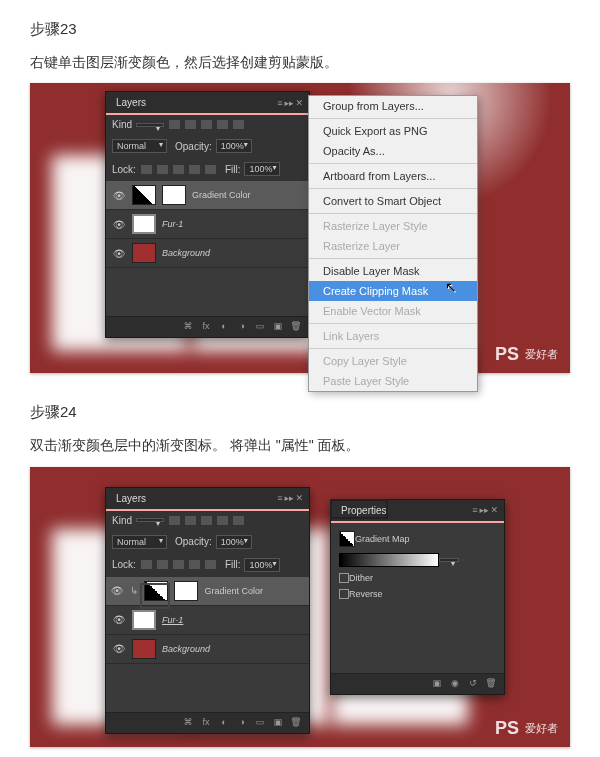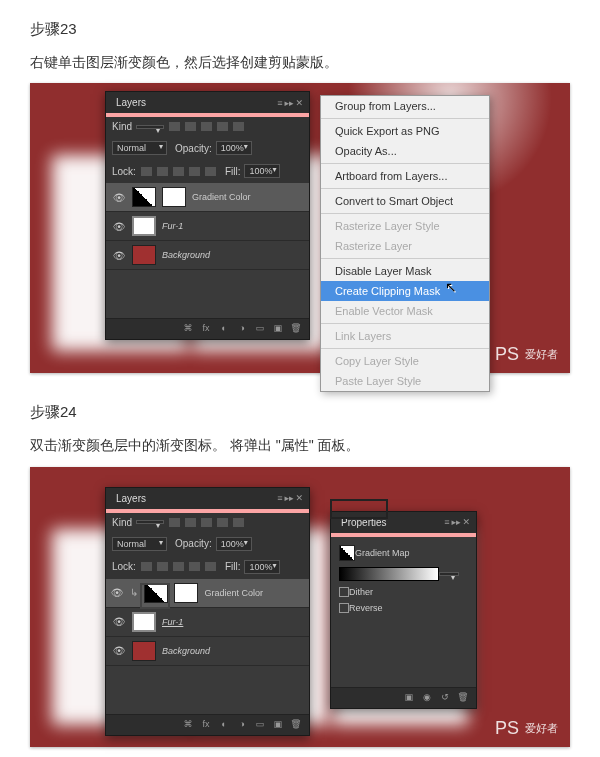--- a/index.html
+++ b/index.html
@@ -6,21 +6,21 @@
 body{background:#fff;width:600px;padding:20px 30px}
 .step-title{font-size:15px;color:#333;margin-bottom:12px;font-weight:normal}
 .step-desc{font-size:14px;color:#333;margin-bottom:10px;line-height:1.6}
 .canvas{background:#8e2a2a;position:relative;height:290px;margin-bottom:30px;box-shadow:0 1px 3px rgba(0,0,0,.3)}
 .canvas::before{content:"";position:absolute;left:0;right:0;top:0;bottom:0;background-image:radial-gradient(rgba(255,255,255,.02) 1px,transparent 1px);background-size:2px 2px}
 .fur-text{position:absolute;left:30px;bottom:30px;display:flex;gap:20px;filter:blur(2px)}
 .fur-char{width:120px;height:180px;position:relative}
 .fur-char::before{content:"";position:absolute;inset:-8px;background:#fff;filter:blur(8px);opacity:.95}
 .top-glow{position:absolute;top:0;right:0;left:300px;height:140px;background:radial-gradient(ellipse at 50% 10%,rgba(255,255,255,.8),transparent 60%);pointer-events:none}
 .panel{position:absolute;background:#3a3a3a;color:#ccc;font-size:10px;border:1px solid #1a1a1a;box-shadow:0 3px 10px rgba(0,0,0,.5)}
-.panel-head{background:#2d2d2d;display:flex;align-items:center;padding:3px 6px;border-bottom:4px solid #fca5a5;font-size:10px}
+.panel-head{background:#2d2d2d;display:flex;align-items:center;padding:3px 6px;border-bottom:2px solid #fca5a5;font-size:10px}
 .panel-head .spacer{flex:1}
 .panel-tab{padding:2px 4px;color:#ddd}
 .panel-close{display:flex;gap:2px}
 .panel-close span{font-size:9px;color:#999}
 .panel-row{display:flex;align-items:center;padding:4px 6px;gap:4px;border-bottom:1px solid #333}
 .panel-row.dark{background:#333}
 .select{background:#2a2a2a;border:1px solid #555;padding:1px 14px 1px 4px;color:#ccc;font-size:9px;position:relative}
 .select::after{content:"▾";position:absolute;right:3px;top:0;font-size:8px}
 .icon-set{display:flex;gap:3px}
 .icon-set span{width:13px;height:11px;background:#555;border:1px solid #333;display:inline-block}
@@ -43,21 +43,21 @@
 .ctx-item.disabled{color:#aaa}
 .ctx-item.hl{background:#4a90e2;color:#fff}
 .ctx-sep{height:1px;background:#ccc;margin:2px 0}
 .cursor{position:absolute;width:12px;height:16px}
 .cursor::before{content:"↖";color:#000;text-shadow:1px 1px 0 #fff;font-size:14px}
 .props-body{padding:8px;display:flex;flex-direction:column;gap:6px}
 .props-row{display:flex;align-items:center;gap:0;font-size:9px}
 .grad-bar{width:100px;height:14px;background:linear-gradient(to right,#000,#fff);border:1px solid #000}
 .cb{width:10px;height:10px;border:1px solid #999;background:#3a3a3a}
 .watermark{position:absolute;bottom:8px;right:12px;display:flex;align-items:center;gap:6px;color:rgba(255,255,255,.85)}
-.watermark .logo{font-weight:normal;font-size:18px}
+.watermark .logo{font-weight:bold;font-size:18px}
 .watermark .txt{font-size:11px}
 .highlight-box{position:absolute;border:2px solid #444;background:transparent}
 .link-icon{font-size:10px;color:#aaa}
 </style>
 </head>
 <body>
 
 <div>
   <p class="step-title">步骤23</p>
   <p class="step-desc">右键单击图层渐变颜色，然后选择创建剪贴蒙版。</p>
@@ -133,21 +133,21 @@
         <span>⌘</span>
         <span>fx</span>
         <span>◐</span>
         <span>◑</span>
         <span>▭</span>
         <span>▣</span>
         <span>🗑</span>
       </div>
     </div>
 
-    <div class="ctx-menu" style="left:290px;top:12px">
+    <div class="ctx-menu" style="left:278px;top:12px">
       <div class="ctx-item">Group from Layers...</div>
       <div class="ctx-sep"></div>
       <div class="ctx-item">Quick Export as PNG</div>
       <div class="ctx-item">Opacity As...</div>
       <div class="ctx-sep"></div>
       <div class="ctx-item">Artboard from Layers...</div>
       <div class="ctx-sep"></div>
       <div class="ctx-item">Convert to Smart Object</div>
       <div class="ctx-sep"></div>
       <div class="ctx-item disabled">Rasterize Layer Style</div>
@@ -248,21 +248,21 @@
         <span>◐</span>
         <span>◑</span>
         <span>▭</span>
         <span>▣</span>
         <span>🗑</span>
       </div>
     </div>
 
     <div class="highlight-box" style="left:110px;top:116px;width:30px;height:26px"></div>
 
-    <div class="panel" style="left:300px;top:44px;width:147px">
+    <div class="panel" style="left:300px;top:32px;width:175px">
       <div class="panel-head">
         <span class="panel-tab">Properties</span>
         <span class="spacer"></span>
         <div class="panel-close">
             <span>≡</span>
             <span>▸▸</span>
             <span>✕</span>
           </div>
       </div>
       <div class="props-body">

